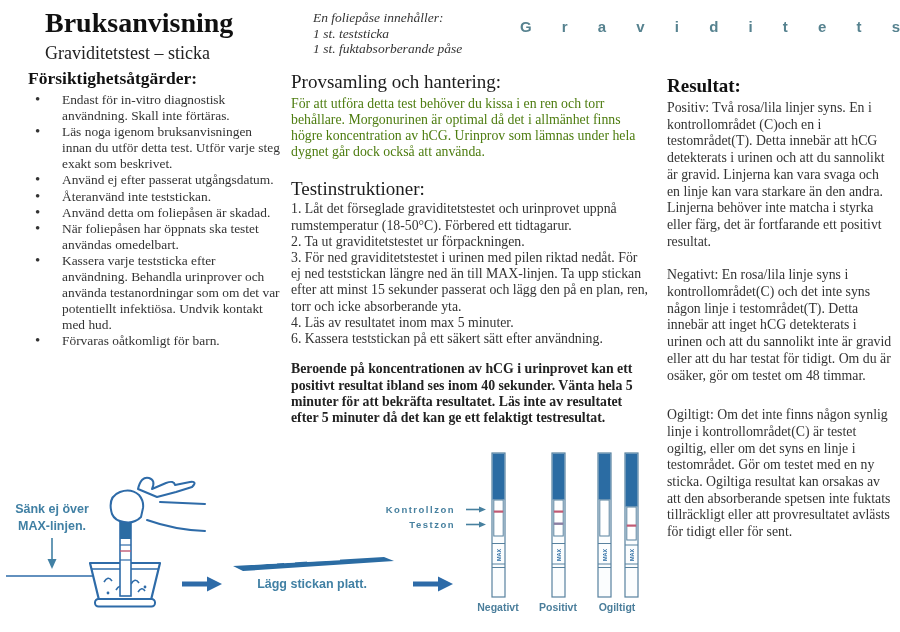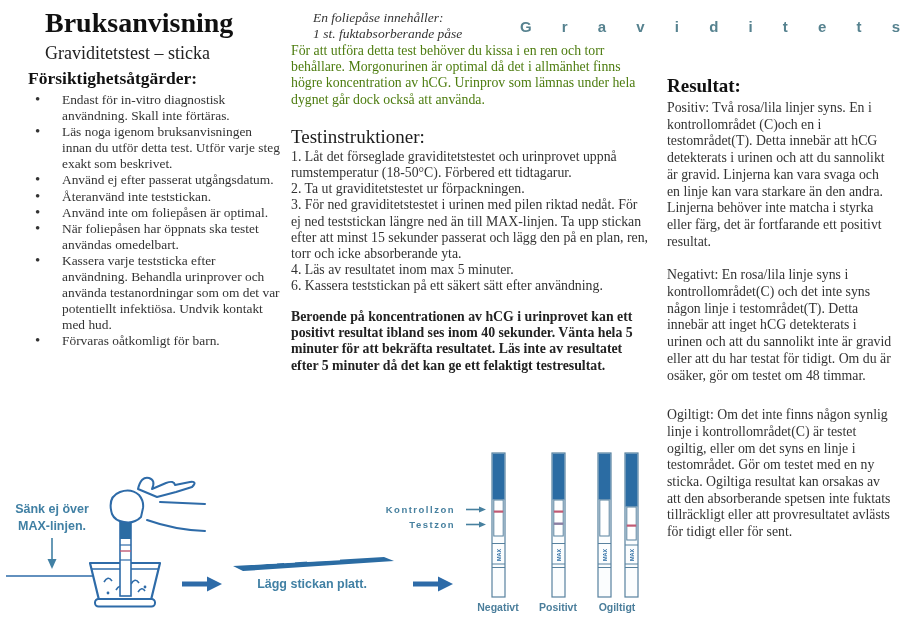--- a/index.html
+++ b/index.html
@@ -53,32 +53,34 @@
 
   <section class="col-left">
     <h1 class="doc-title">Bruksanvisning</h1>
     <div class="doc-subtitle">Graviditetstest – sticka</div>
     <h2 class="prec-heading">Försiktighetsåtgärder:</h2>
     <ul class="prec-list">
       <li>Endast för in-vitro diagnostisk användning. Skall inte förtäras.</li>
       <li>Läs noga igenom bruksanvisningen innan du utför detta test. Utför varje steg exakt som beskrivet.</li>
       <li>Använd ej efter passerat utgångsdatum.</li>
       <li>Återanvänd inte teststickan.</li>
-      <li>Använd inte om foliepåsen är optimal.</li>
+      <li>Använd detta om foliepåsen är skadad.</li>
       <li>När foliepåsen har öppnats ska testet användas omedelbart.</li>
       <li>Kassera varje teststicka efter användning. Behandla urinprover och använda testanordningar som om det var potentiellt infektiösa. Undvik kontakt med hud.</li>
       <li>Förvaras oåtkomligt för barn.</li>
     </ul>
   </section>
 
   <section class="col-mid">
     <div class="pkg-note">
       <div>En foliepåse innehåller:</div>
+      <div>1 st. teststicka</div>
       <div>1 st. fuktabsorberande påse</div>
     </div>
+    <h2 class="mid-heading first">Provsamling och hantering:</h2>
     <p class="mid-body">För att utföra detta test behöver du kissa i en ren och torr behållare.  Morgonurinen är optimal då det i allmänhet finns högre koncentration av hCG. Urinprov som lämnas under hela dygnet går dock också att använda.</p>
     <h2 class="mid-heading second">Testinstruktioner:</h2>
     <div class="steps">
       <p>1. Låt det förseglade graviditetstestet och urinprovet uppnå rumstemperatur (18-50°C). Förbered ett tidtagarur.</p>
       <p>2. Ta ut graviditetstestet ur förpackningen.</p>
       <p>3. För ned graviditetstestet i urinen med pilen riktad nedåt. För ej ned teststickan längre ned än till MAX-linjen. Ta upp stickan efter att minst 15 sekunder passerat och lägg den på en plan, ren, torr och icke absorberande yta.</p>
       <p>4. Läs av resultatet inom max 5 minuter.</p>
       <p>6. Kassera teststickan på ett säkert sätt efter användning.</p>
     </div>
     <p class="warning">Beroende på koncentrationen av hCG i urinprovet kan ett positivt resultat ibland ses inom 40 sekunder. Vänta hela 5 minuter för att bekräfta resultatet. Läs inte av resultatet efter 5 minuter då det kan ge ett felaktigt testresultat.</p>

